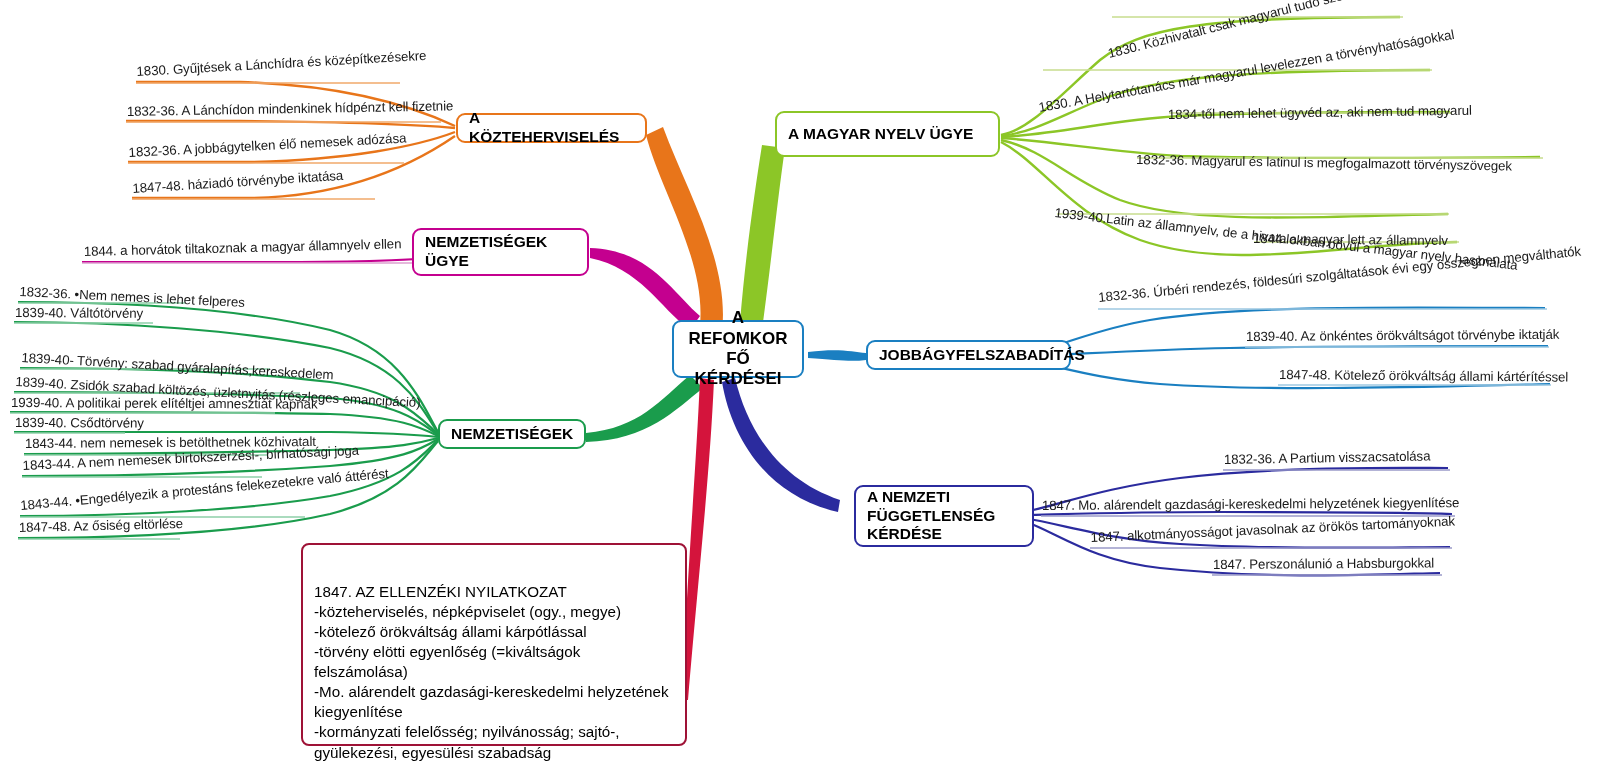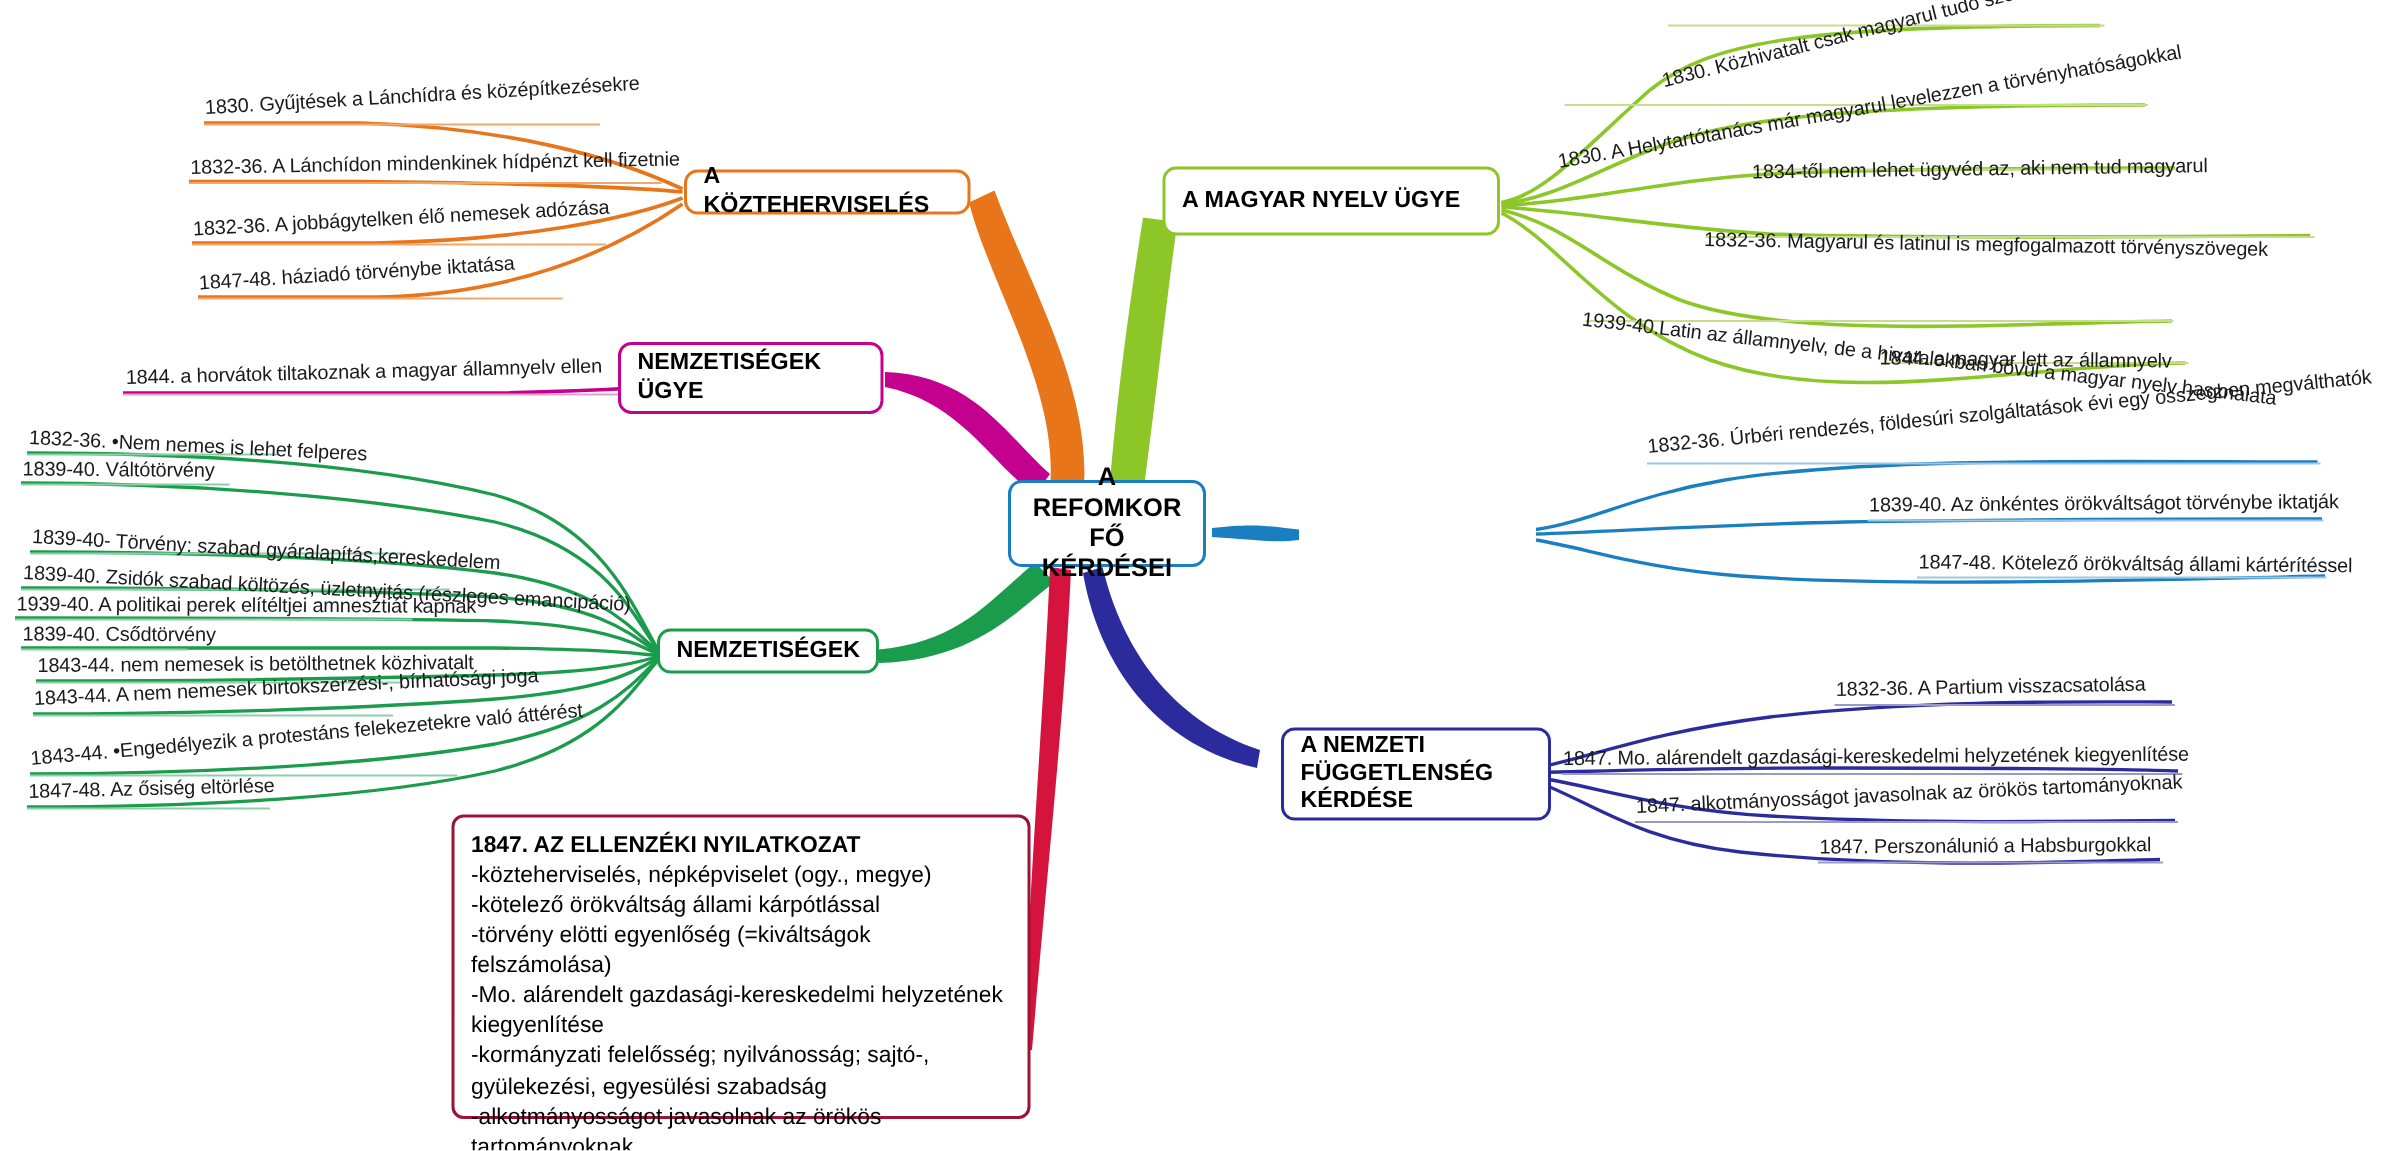--- a/index.html
+++ b/index.html
@@ -61,21 +61,21 @@
     position: absolute;
     border: 2px solid #9e1236;
     border-radius: 8px;
     background: #ffffff;
     z-index: 6;
     padding: 9px 10px 8px 11px;
     font-size: 15.2px;
     line-height: 1.32;
     color: #000;
   }
-  .declbox .title { font-weight: bold; }
+  .declbox .title { font-weight: normal; margin-top: 28px; }
   .declbox .lines { white-space: pre-line; }
 </style>
 </head>
 <body>
 
 <div id="canvas">
 
   <svg id="wires" viewBox="0 0 1600 767">
 
     <path d="M700,325 C706,260 660,190 646,135 L663,127 C686,190 730,262 722,332 Z" fill="#e8751a"></path>
@@ -182,20 +182,21 @@
 
   <div class="node topic" style="left:775px; top:111px; width:225px; height:46px; border-color:#8cc627;">A MAGYAR NYELV ÜGYE</div>
 
   <div class="node topic" style="left:456px; top:113px; width:191px; height:30px; border-color:#e8751a;">A KÖZTEHERVISELÉS</div>
 
   <div class="node topic" style="left:412px; top:228px; width:177px; height:48px; border-color:#c4008f;">NEMZETISÉGEK
 ÜGYE</div>
 
   <div class="node topic" style="left:438px; top:419px; width:148px; height:30px; border-color:#1a9c4c;">NEMZETISÉGEK</div>
 
+  <div class="node topic" style="left:866px; top:340px; width:205px; height:30px; border-color:#1a7fc1;">JOBBÁGYFELSZABADÍTÁS</div>
 
   <div class="node topic" style="left:843px; top:485px; width:180px; height:62px; border-color:#2b2b9e;margin-left:11px;">A NEMZETI
 FÜGGETLENSÉG
 KÉRDÉSE</div>
 
   <div class="leaf" style="left:137px; top:64px; transform:rotate(-3.2deg);">1830. Gyűjtések a Lánchídra és középítkezésekre</div>
   <div class="leaf" style="left:127px; top:104px; transform:rotate(-1.0deg);">1832-36. A Lánchídon mindenkinek hídpénzt kell fizetnie</div>
   <div class="leaf" style="left:129px; top:145px; transform:rotate(-3.0deg);">1832-36. A jobbágytelken élő nemesek adózása</div>
   <div class="leaf" style="left:133px; top:181px; transform:rotate(-3.6deg);">1847-48. háziadó törvénybe iktatása</div>
 

